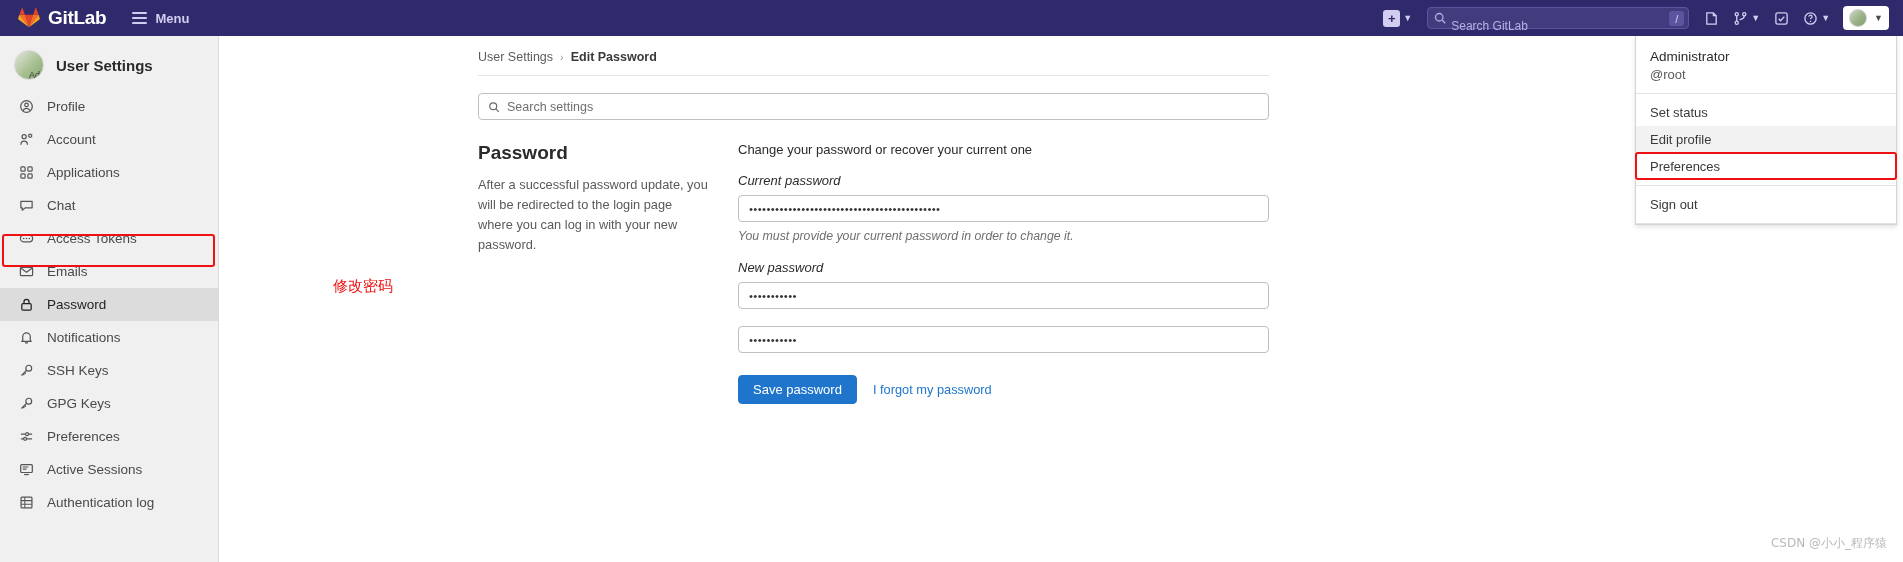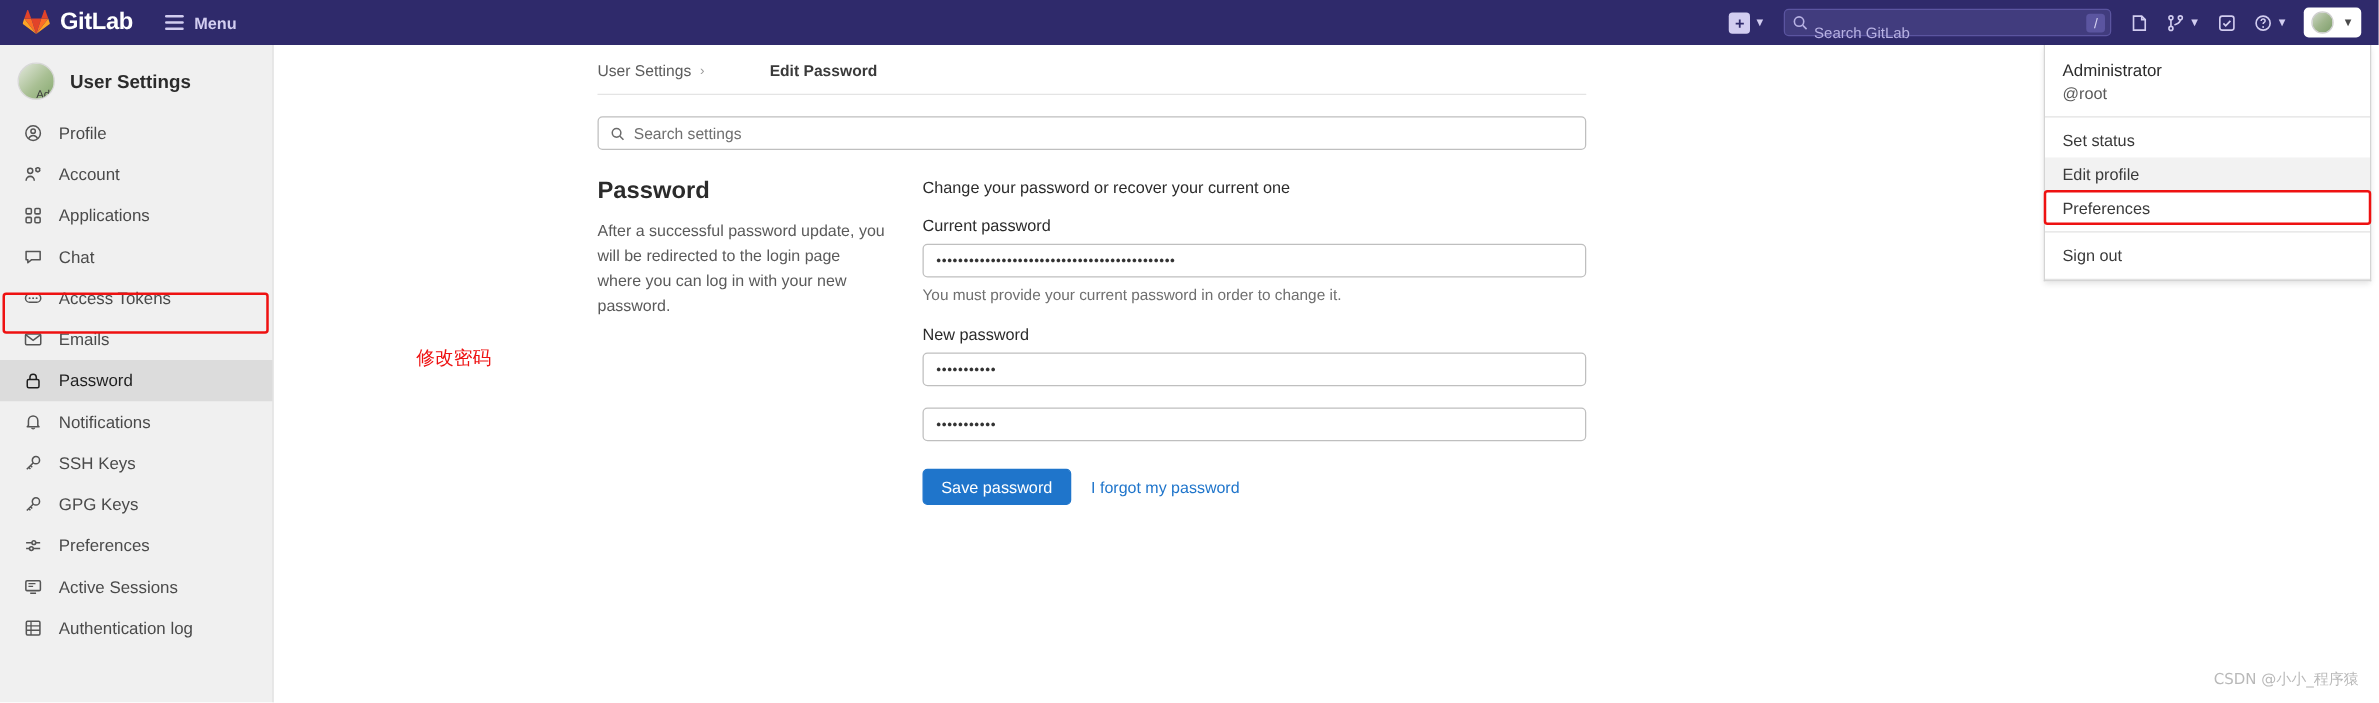--- a/index.html
+++ b/index.html
@@ -106,21 +106,21 @@
 
   
   .content { position: absolute; top: 36px; left: 219px; width: 1684px; height: 526px; background: #fff; }
   .breadcrumb {
     display: flex; align-items: center; gap: 7px;
     font-size: 12.5px; color: #5c5c5c;
     padding: 14px 0 0 259px;
   }
   .breadcrumb .sep { color: #9a9a9a; font-size: 11px; }
   .bc-link { color: #5c5c5c; }
-  .bc-current { color: #3a3a3a; font-weight: 600; margin-left: 45px; }
+  .bc-current { color: #3a3a3a; font-weight: 600; }
   .bc-rule {
     margin: 11px 0 0 259px; width: 791px; height: 1px; background: #e4e4e4;
   }
   .search-settings {
     margin: 17px 0 0 259px; width: 791px; height: 27px;
     border: 1px solid #bfbfbf; border-radius: 4px;
     display: flex; align-items: center; padding: 0 9px; gap: 7px;
   }
   .search-settings .q { color: #6b6b6b; font-size: 12px; display: flex; }
   .search-settings .ph { color: #6f6f6f; font-size: 12.5px; }
@@ -133,21 +133,21 @@
   .form-legend { font-size: 13px; color: #2b2b2b; margin-bottom: 16px; }
   .field-label { font-size: 13px; color: #2b2b2b; margin-bottom: 7px; }
   .pw-input {
     width: 100%; height: 27px;
     border: 1px solid #bfbfbf; border-radius: 4px;
     display: flex; align-items: center; padding: 0 10px;
     font-size: 11px; color: #333; letter-spacing: 0.5px;
     overflow: hidden; white-space: nowrap;
   }
   .help-text { font-size: 12.3px; color: #6f6f6f; margin-top: 7px; }
-  .fgroup { margin-bottom: 17px; }
+  .fgroup { margin-bottom: 17px; font-style: italic; }
   .btn-row { display: flex; align-items: center; gap: 16px; margin-top: 22px; }
   .btn-primary {
     background: #1f75cb; color: #fff; border: 1px solid #1f75cb; border-radius: 4px;
     font-size: 13px; padding: 7px 14px; line-height: 1;
   }
   .link-blue { color: #1f75cb; font-size: 12.8px; }
 
   .cn-note {
     position: absolute; left: 114px; top: 241px;
     color: #ee1111; font-size: 15px;

